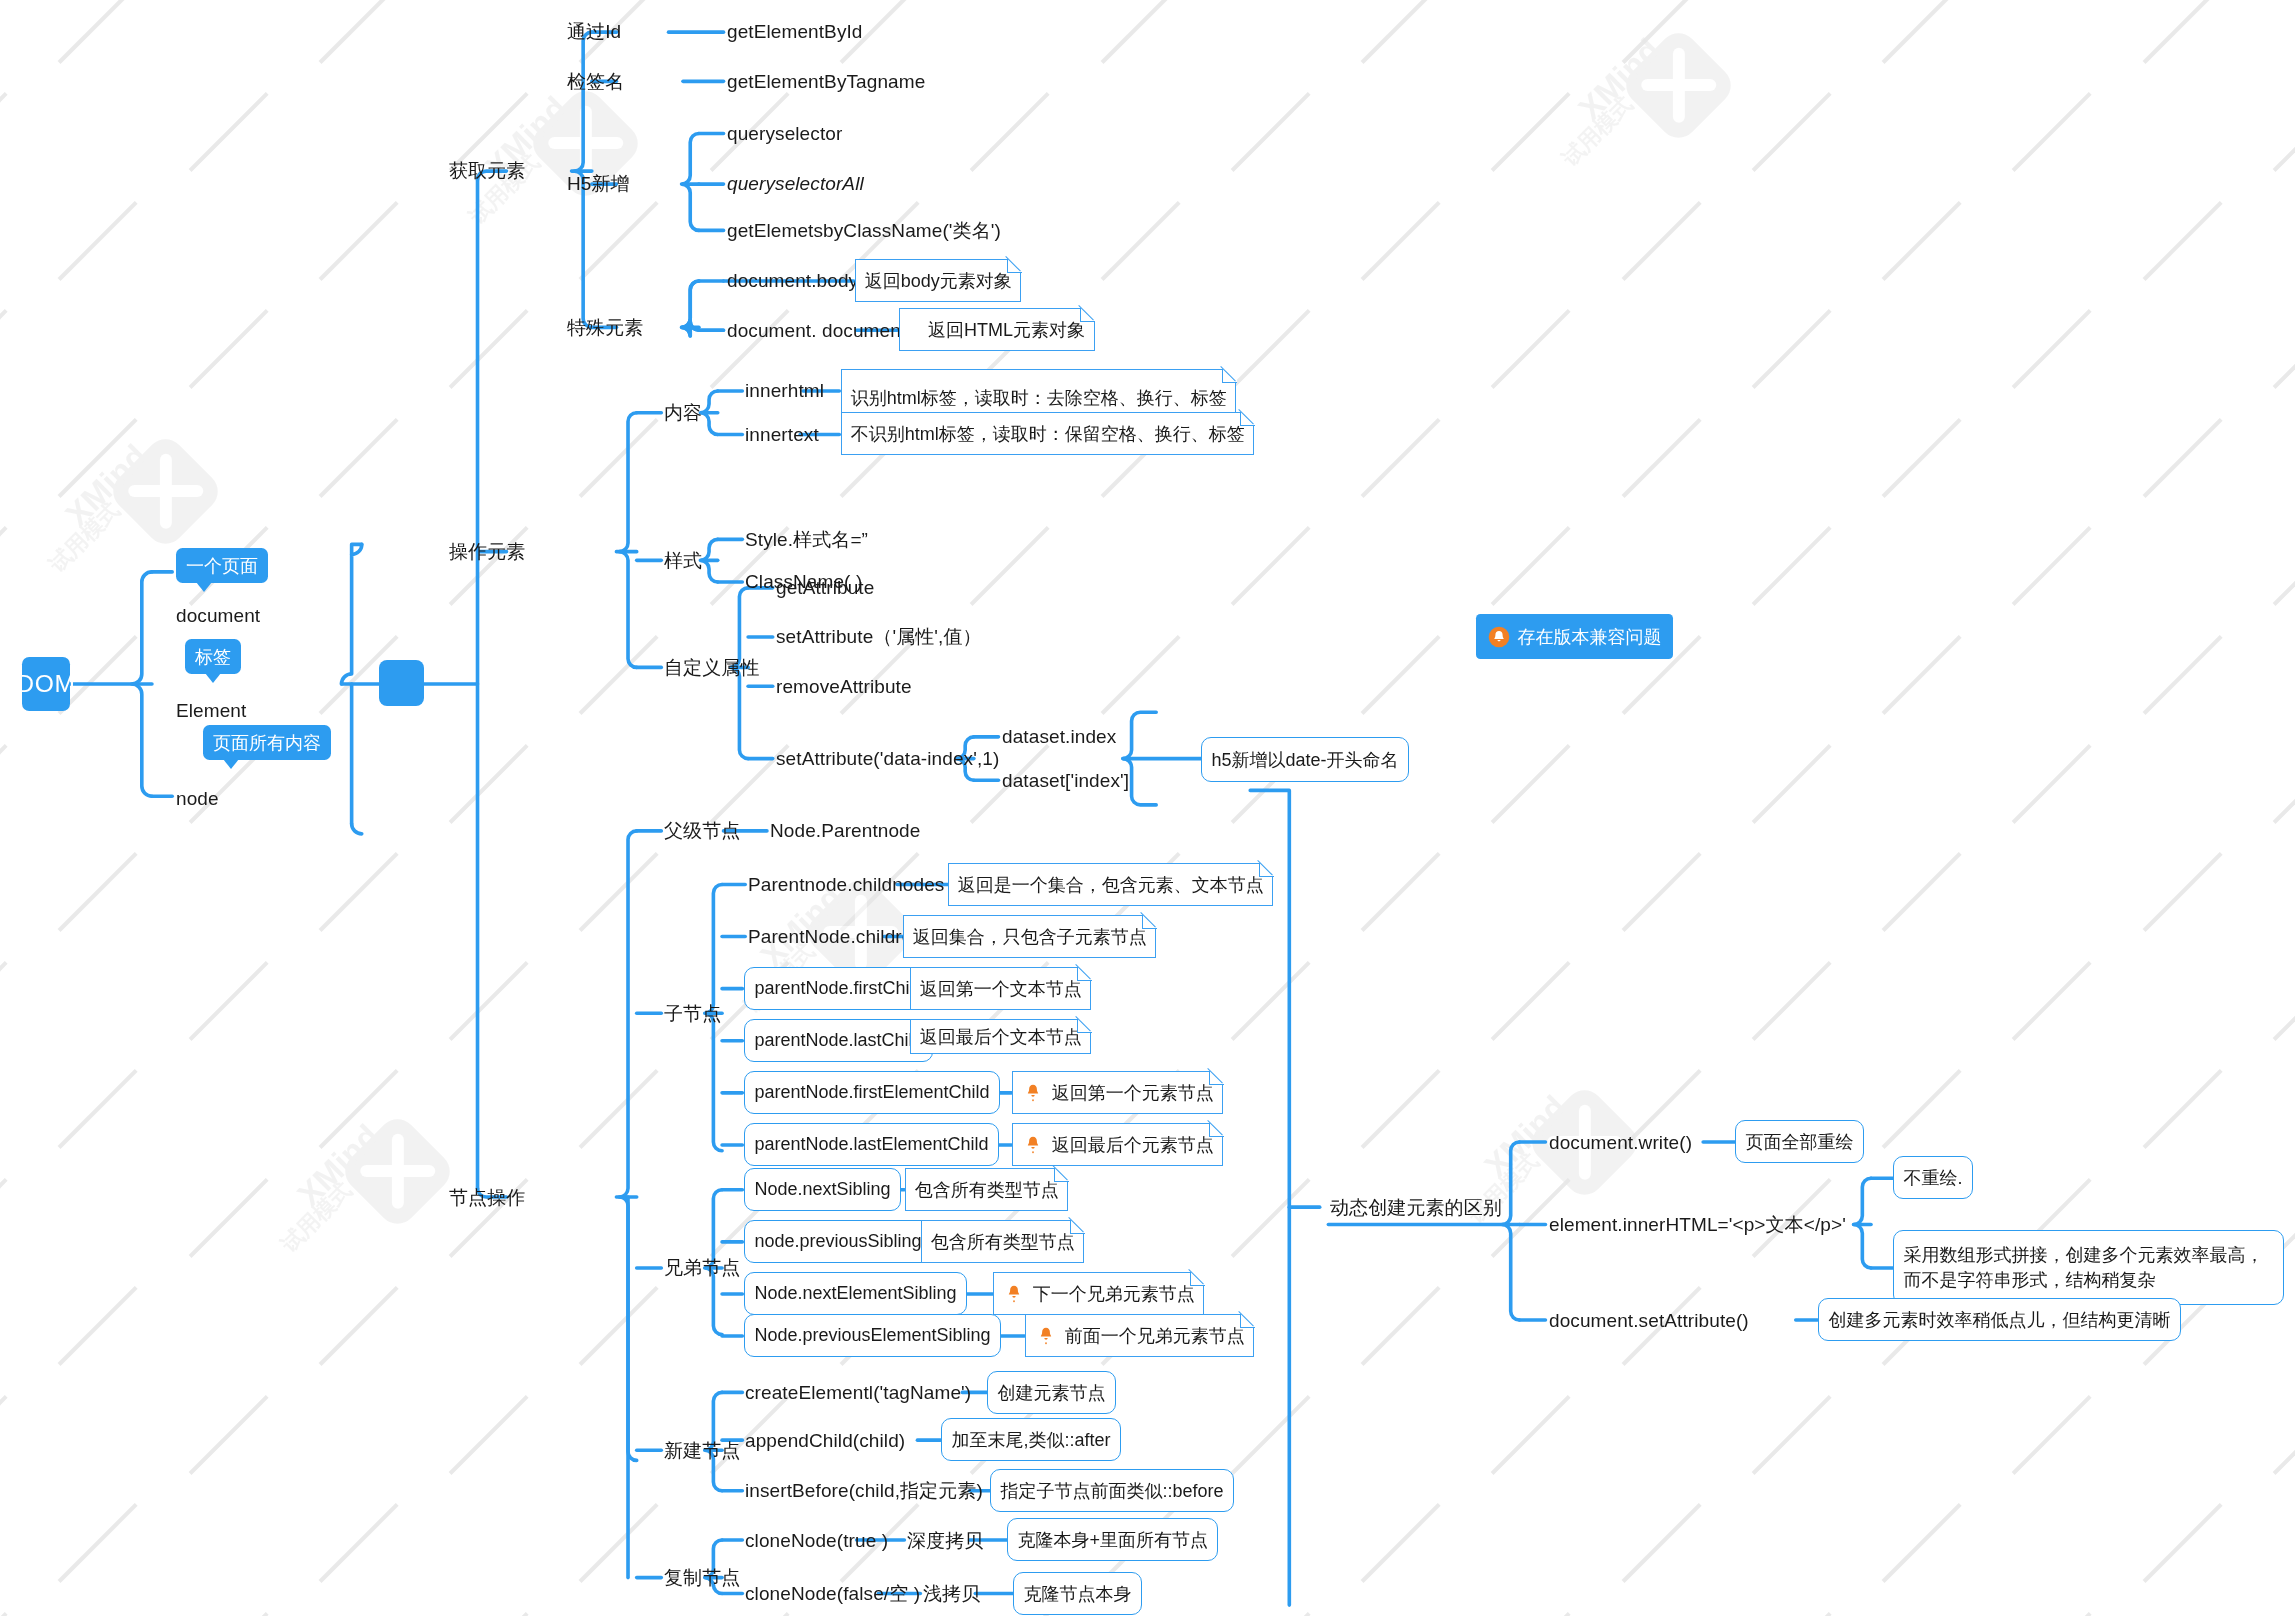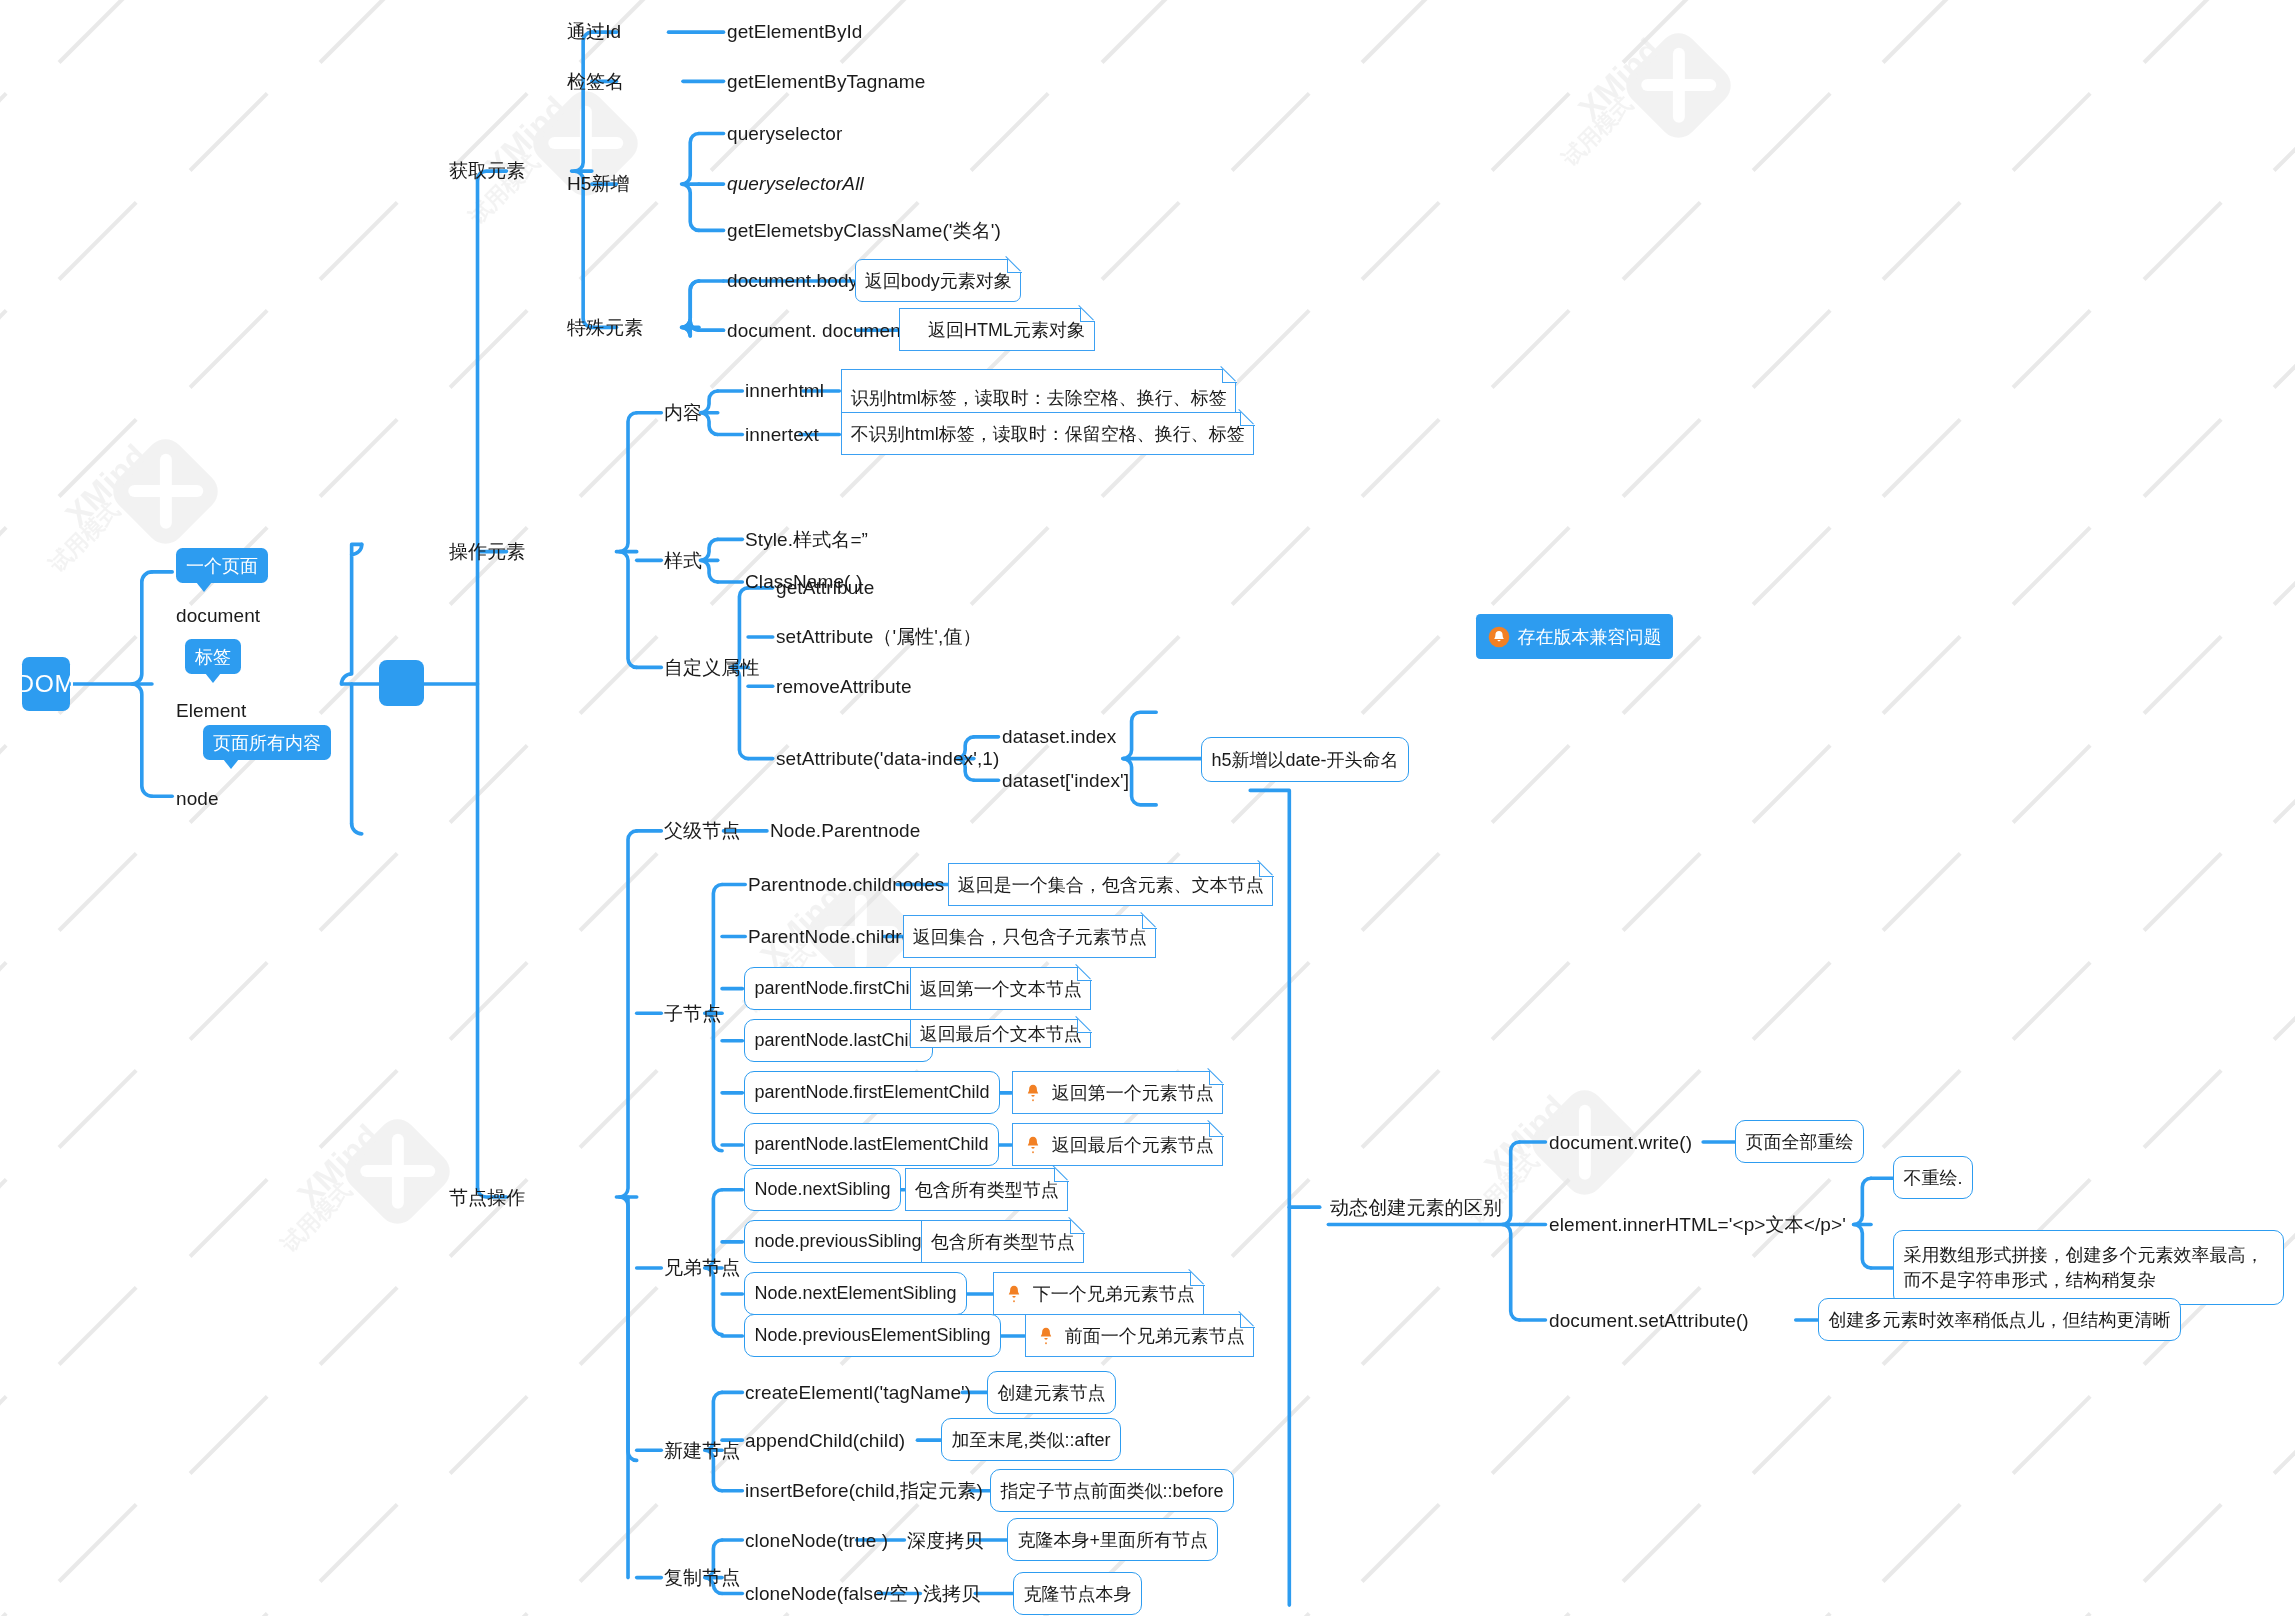--- a/index.html
+++ b/index.html
@@ -477,21 +477,21 @@
     <span>queryselector</span></div>
   <div class="t" style="left:727px;top:174px;font-style:italic;">
     <span>queryselectorAll</span></div>
   <div class="t" style="left:727px;top:221px;">
     <span>getElemetsbyClassName('类名')</span></div>
 
   <div class="t" style="left:567px;top:318px;">
     <span>特殊元素</span></div>
   <div class="t" style="left:727px;top:271px;">
     <span>document.body</span></div>
-  <div class="nbox" style="left:855px;top:259px;height:43px;border-radius:7px;">
+  <div class="nbox" style="left:855px;top:259px;height:43px;">
     <span class="fold"></span>
     <span>返回body元素对象</span>
     </div>
 
   <div class="t" style="left:727px;top:321px;">
     <span>document. documentElement</span></div>
   <div class="nbox" style="left:899px;top:308px;height:43px;padding-left:28px;">
     <span class="fold"></span>
     <span>返回HTML元素对象</span>
     </div>
@@ -574,21 +574,21 @@
     <span>parentNode.firstChild</span>
     </div>
   <div class="nbox" style="left:910px;top:967px;height:43px;">
     <span class="fold"></span>
     <span>返回第一个文本节点</span>
     </div>
 
   <div class="rbox" style="left:744px;top:1019px;height:43px;">
     <span>parentNode.lastChild</span>
     </div>
-  <div class="nbox" style="left:910px;top:1019px;height:29px;">
+  <div class="nbox" style="left:910px;top:1019px;height:35px;">
     <span class="fold"></span>
     <span>返回最后个文本节点</span>
     </div>
 
   <div class="rbox" style="left:744px;top:1071px;height:43px;">
     <span>parentNode.firstElementChild</span>
     </div>
   <div class="nbox" style="left:1012px;top:1071px;height:43px;">
     <span class="fold"></span>
     <span class="bell">

